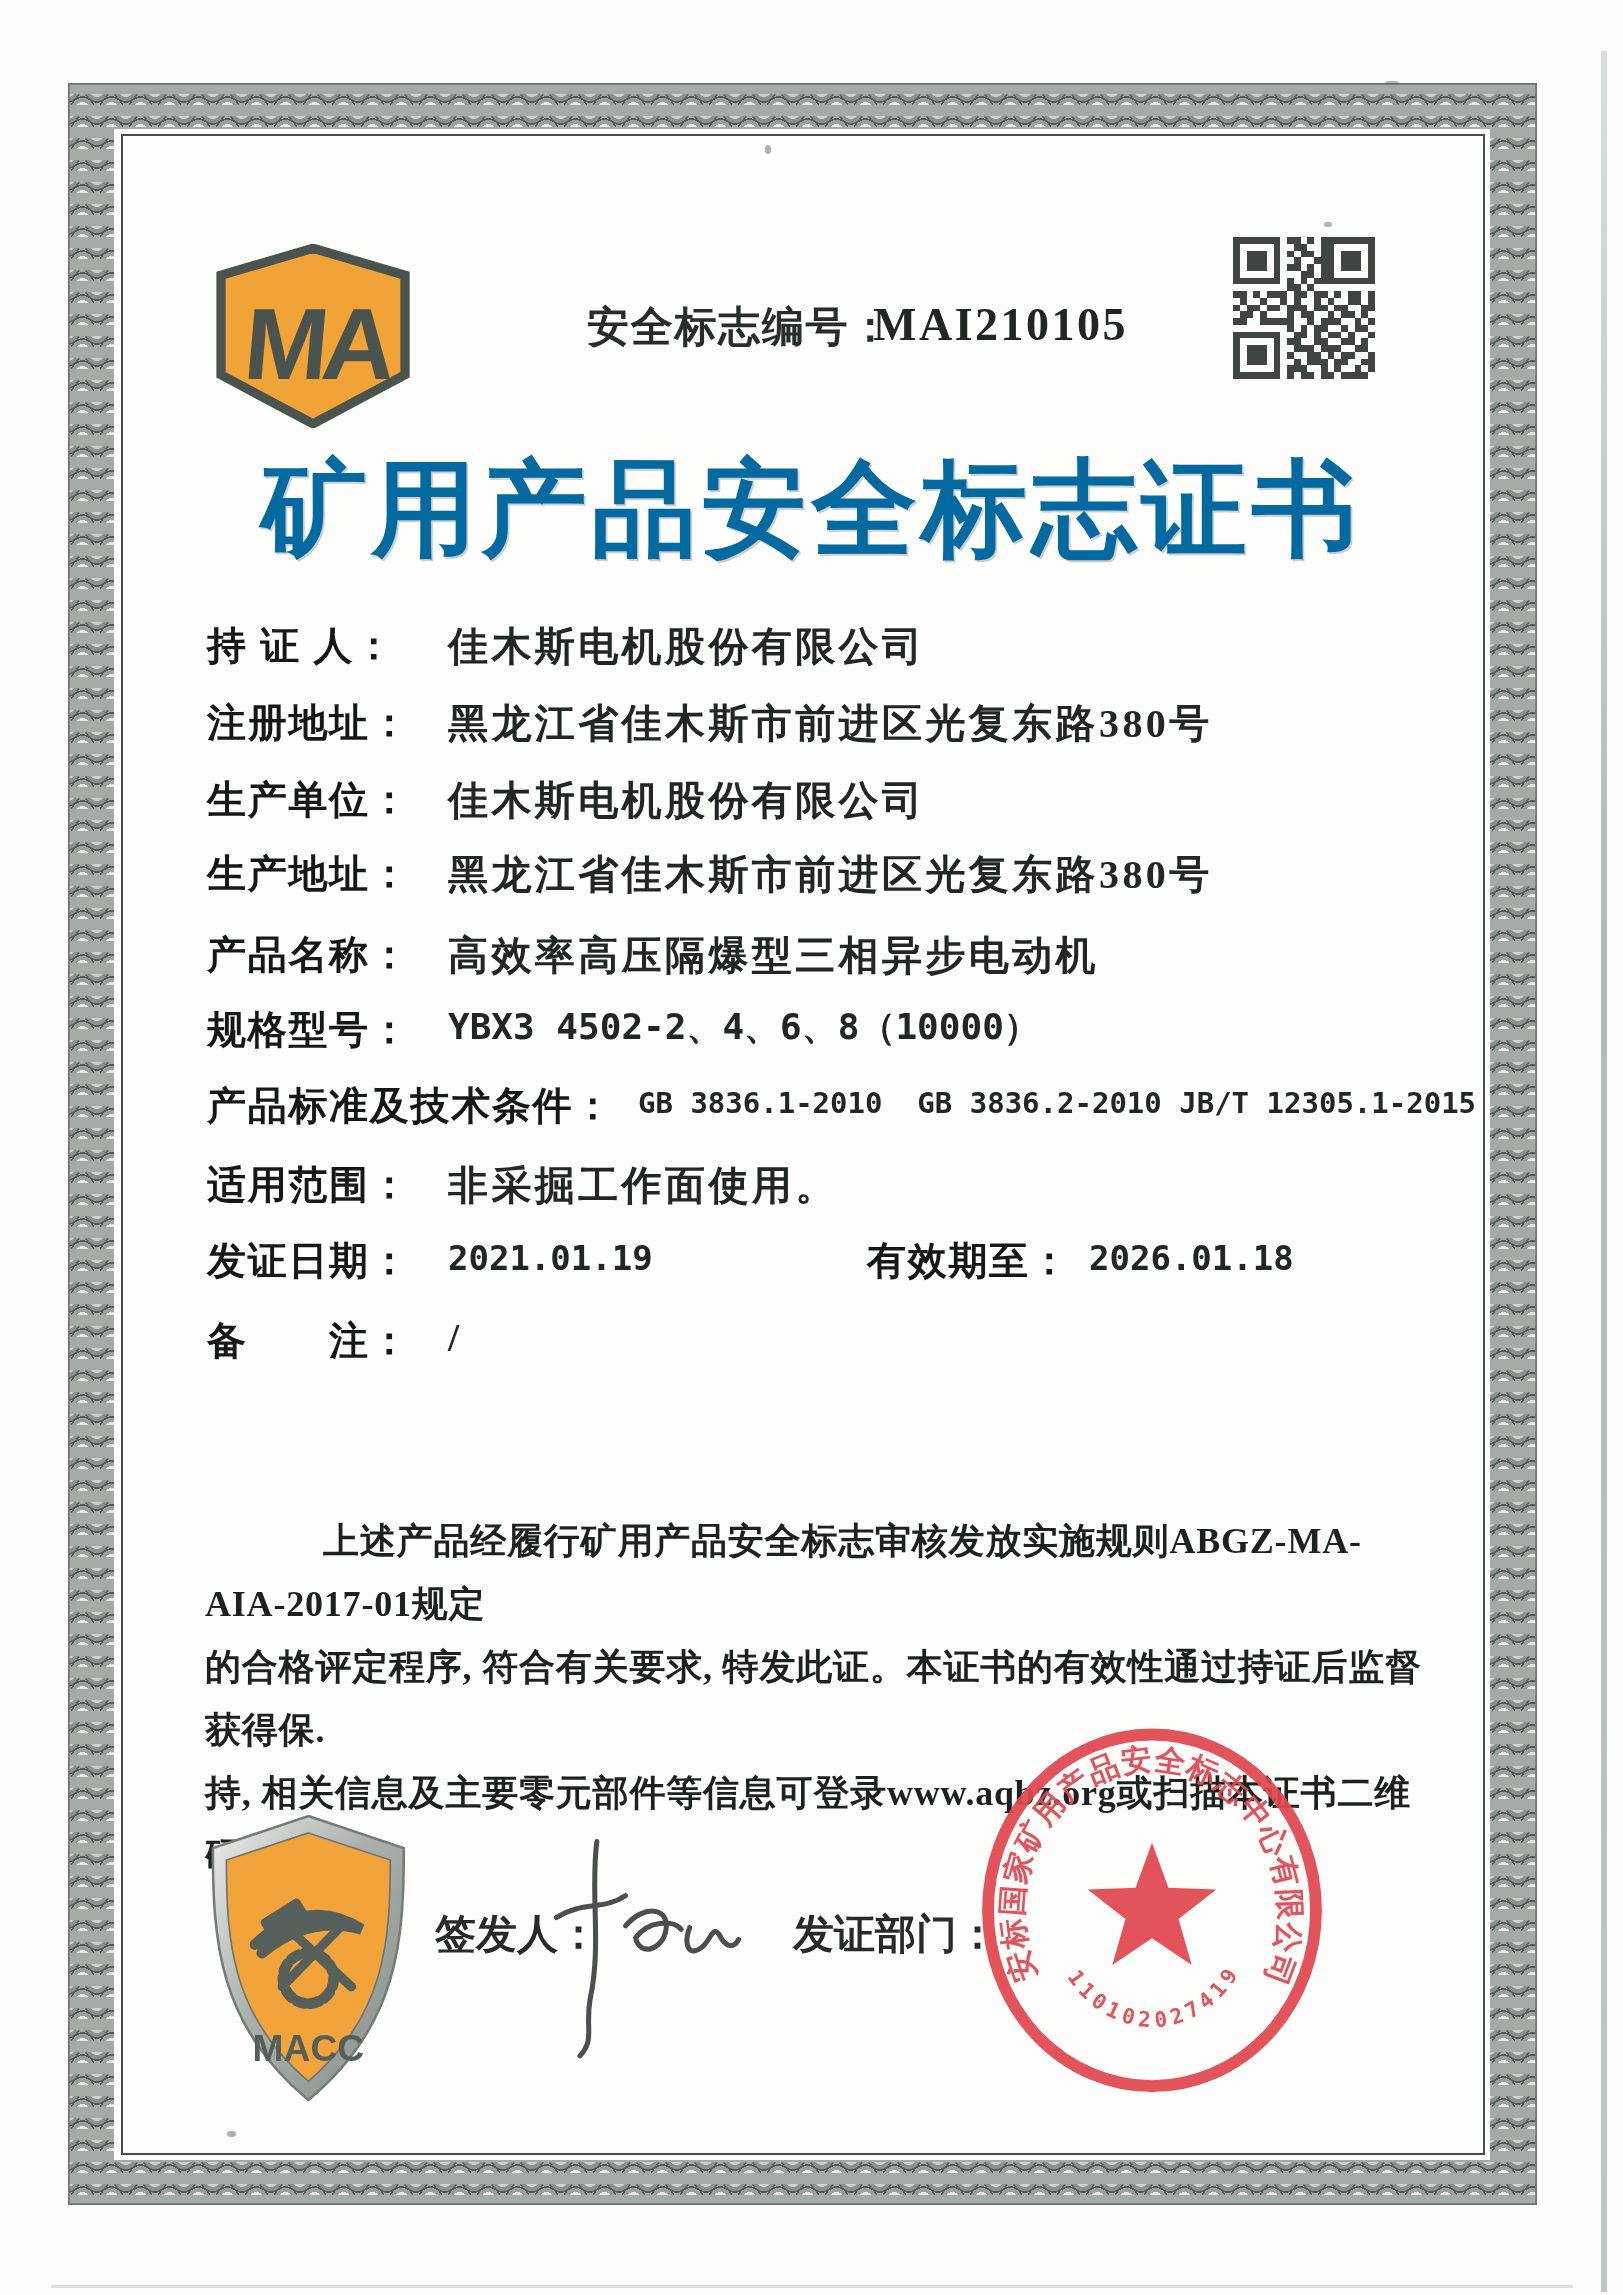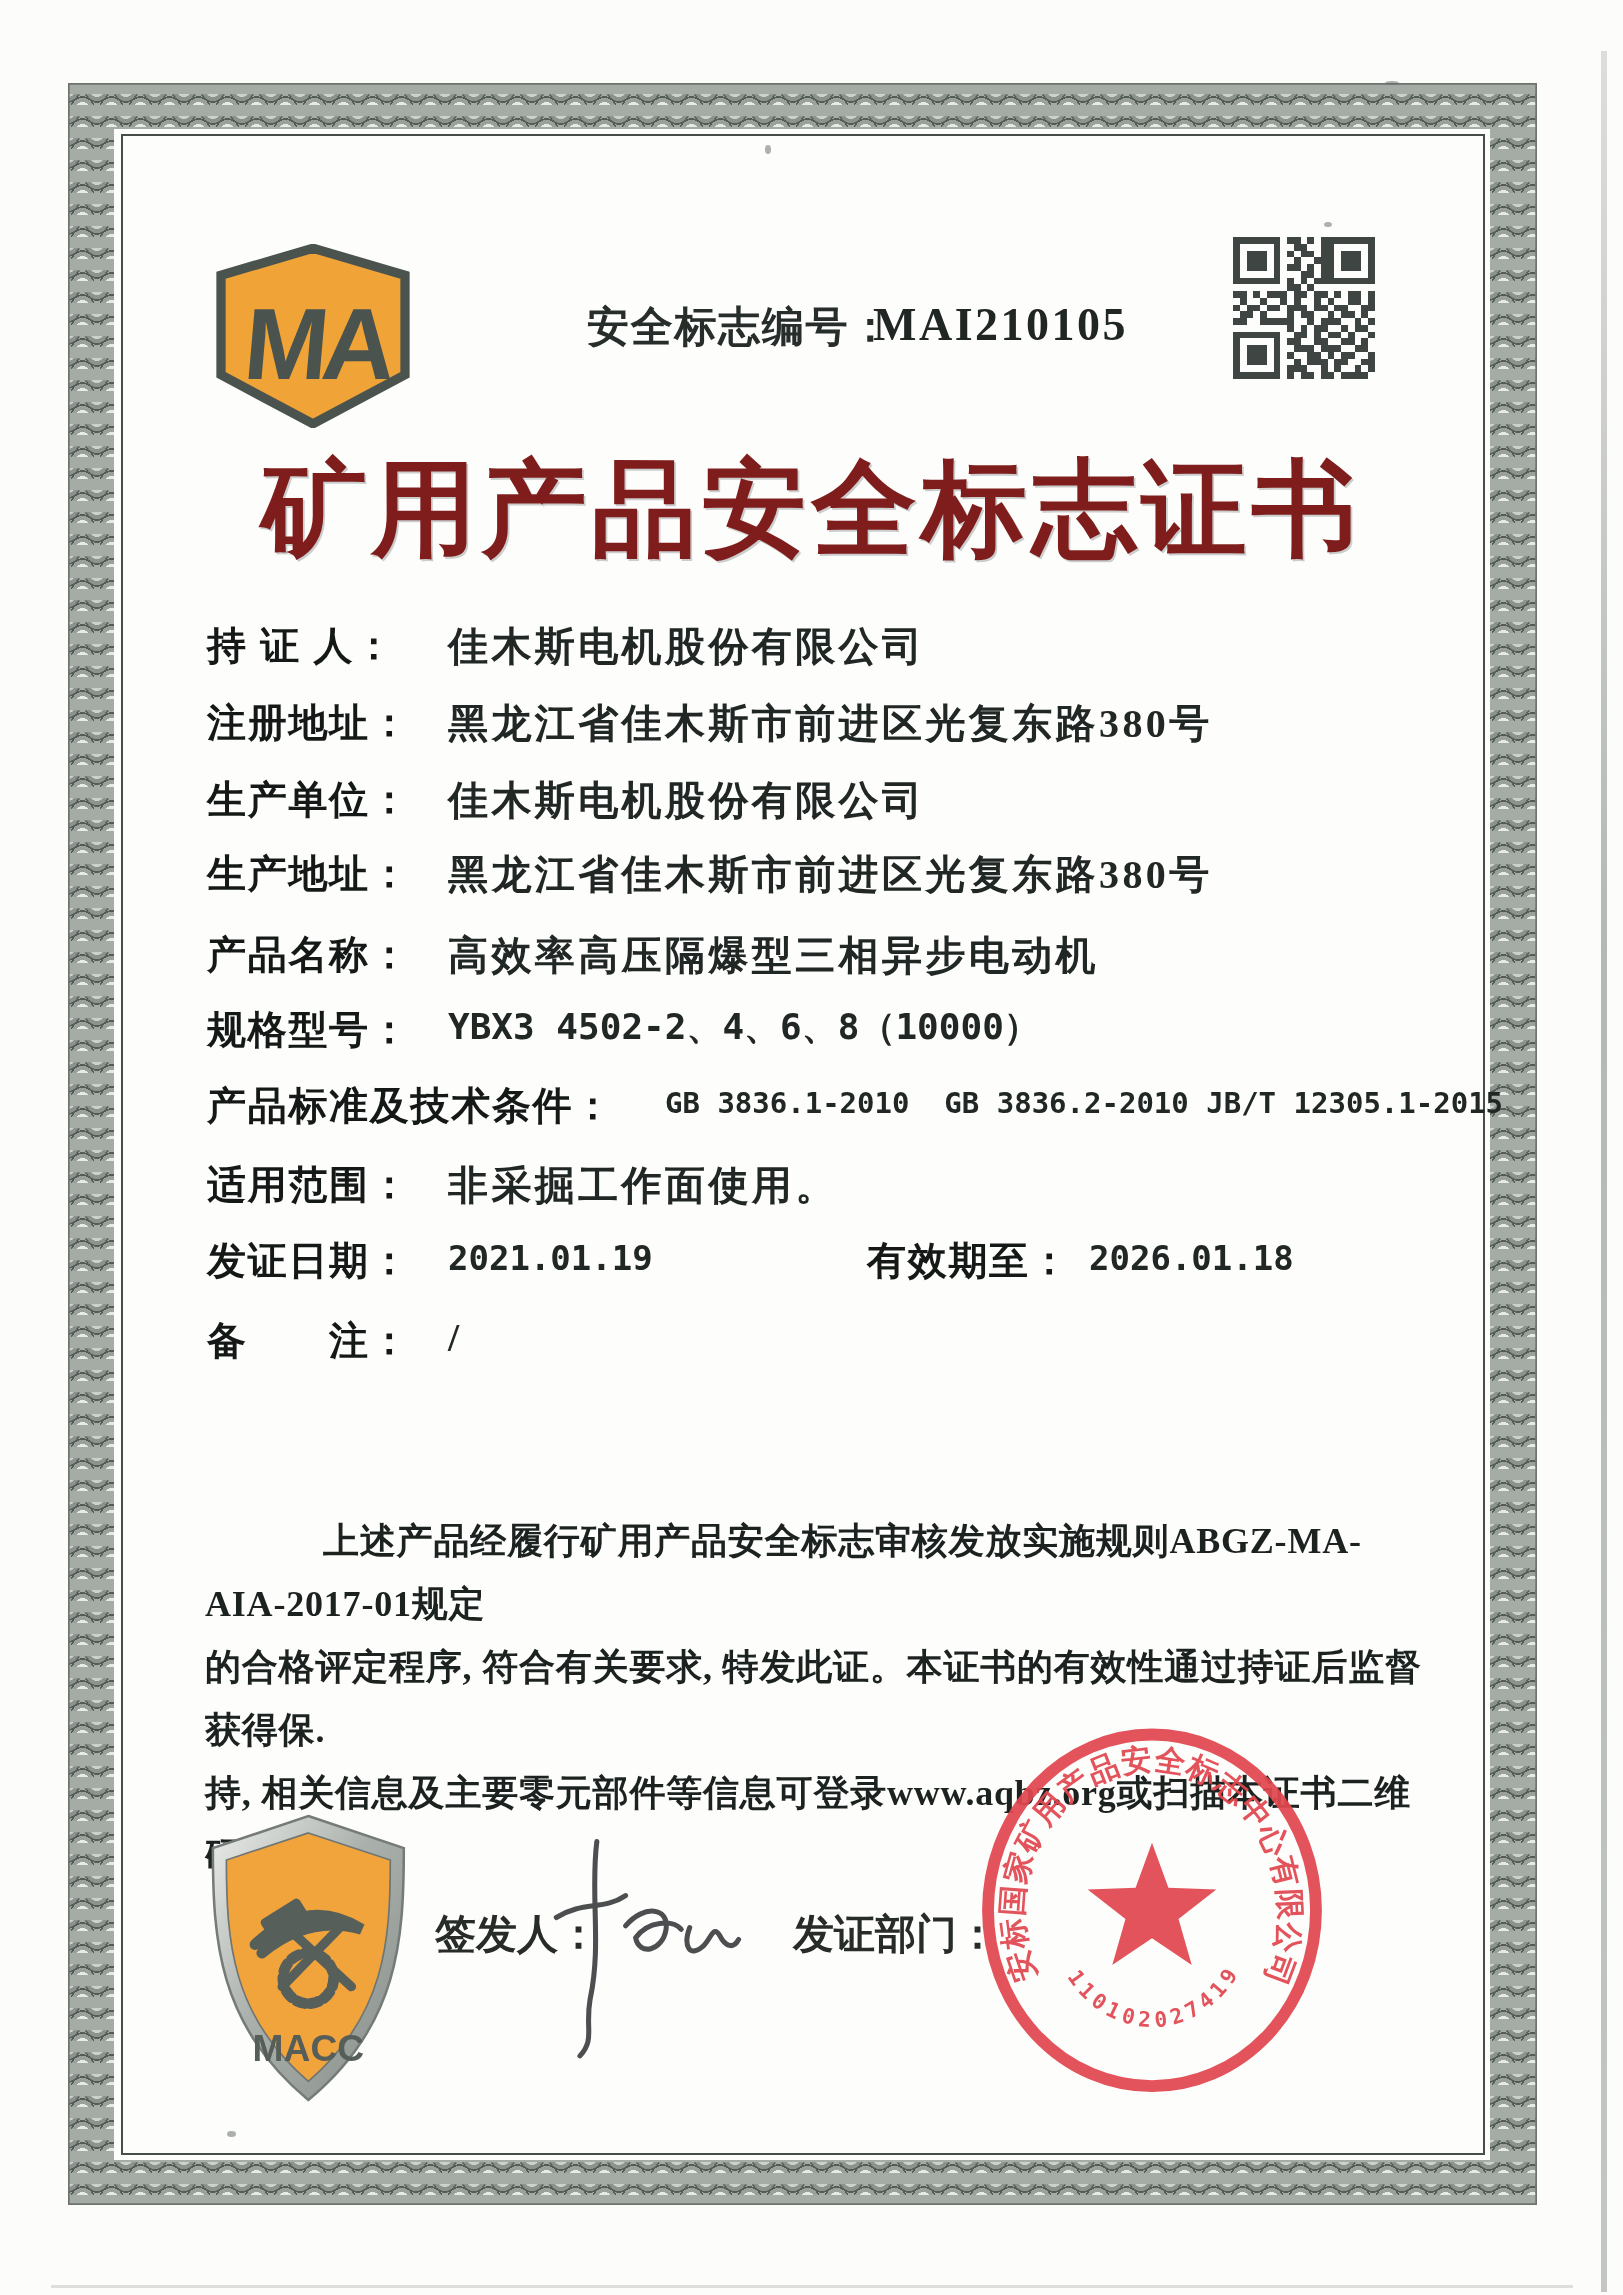--- a/index.html
+++ b/index.html
@@ -28,31 +28,31 @@
   
   .ma-badge{position:absolute;left:213px;top:244px;width:200px;height:184px;}
   .hdr-label{position:absolute;left:587px;top:299px;font:700 42px "Liberation Sans",sans-serif;
     color:#272d2a;letter-spacing:1.7px;}
   .hdr-number{position:absolute;left:873px;top:298px;font:600 46px "Liberation Serif",serif;
     color:#202624;letter-spacing:2.5px;}
   .qr{position:absolute;left:1233px;top:237px;width:142px;height:142px;
     display:grid;grid-template-columns:repeat(21,1fr);grid-template-rows:repeat(21,1fr);}
   .qm{background:#3e4542;}
   .title{position:absolute;left:0;top:440px;width:1623px;text-align:center;
-    font:700 105px "Liberation Serif",serif;color:#7f1d1d;letter-spacing:5px;
+    font:700 105px "Liberation Serif",serif;color:#0369a1;letter-spacing:5px;
     text-shadow:1.7px 1.7px 0 rgba(57,66,63,.25);}
   
   .row{position:absolute;left:0;width:1422px;height:54px;}
   .lbl{position:absolute;left:207px;font:700 39px "Liberation Sans",sans-serif;
     color:#141917;letter-spacing:1.7px;white-space:pre;}
   .val{position:absolute;left:448px;font:700 40px "Liberation Serif",serif;
     color:#212724;letter-spacing:3.4px;white-space:pre;}
   .num{font:700 34px "DejaVu Sans Mono",monospace;letter-spacing:0;margin-top:4.2px;}
   .val-spec{font:700 36px "DejaVu Sans Mono",monospace;letter-spacing:0;margin-top:0;}
-  .val-std{left:665px;font:700 29px "DejaVu Sans Mono",monospace;letter-spacing:0;margin-top:6.8px;}
+  .val-std{left:638px;font:700 29px "DejaVu Sans Mono",monospace;letter-spacing:0;margin-top:6.8px;}
   .lbl-valid{left:867px;}
   .val-valid{left:1089px;}
   
   .para{position:absolute;left:205px;top:1510px;width:1218px;
     font:600 36px "Liberation Serif",serif;color:#1c2220;line-height:63px;letter-spacing:0.8px;}
   .para .l1{text-indent:118px;}
   
   .macc{position:absolute;left:201px;top:1811px;width:213px;height:294px;}
   .sign-label{position:absolute;left:435px;top:1907px;font:700 41px "Liberation Sans",sans-serif;color:#272c29;text-align:right;}
   .signature{position:absolute;left:531px;top:1826px;width:211px;height:237px;}

